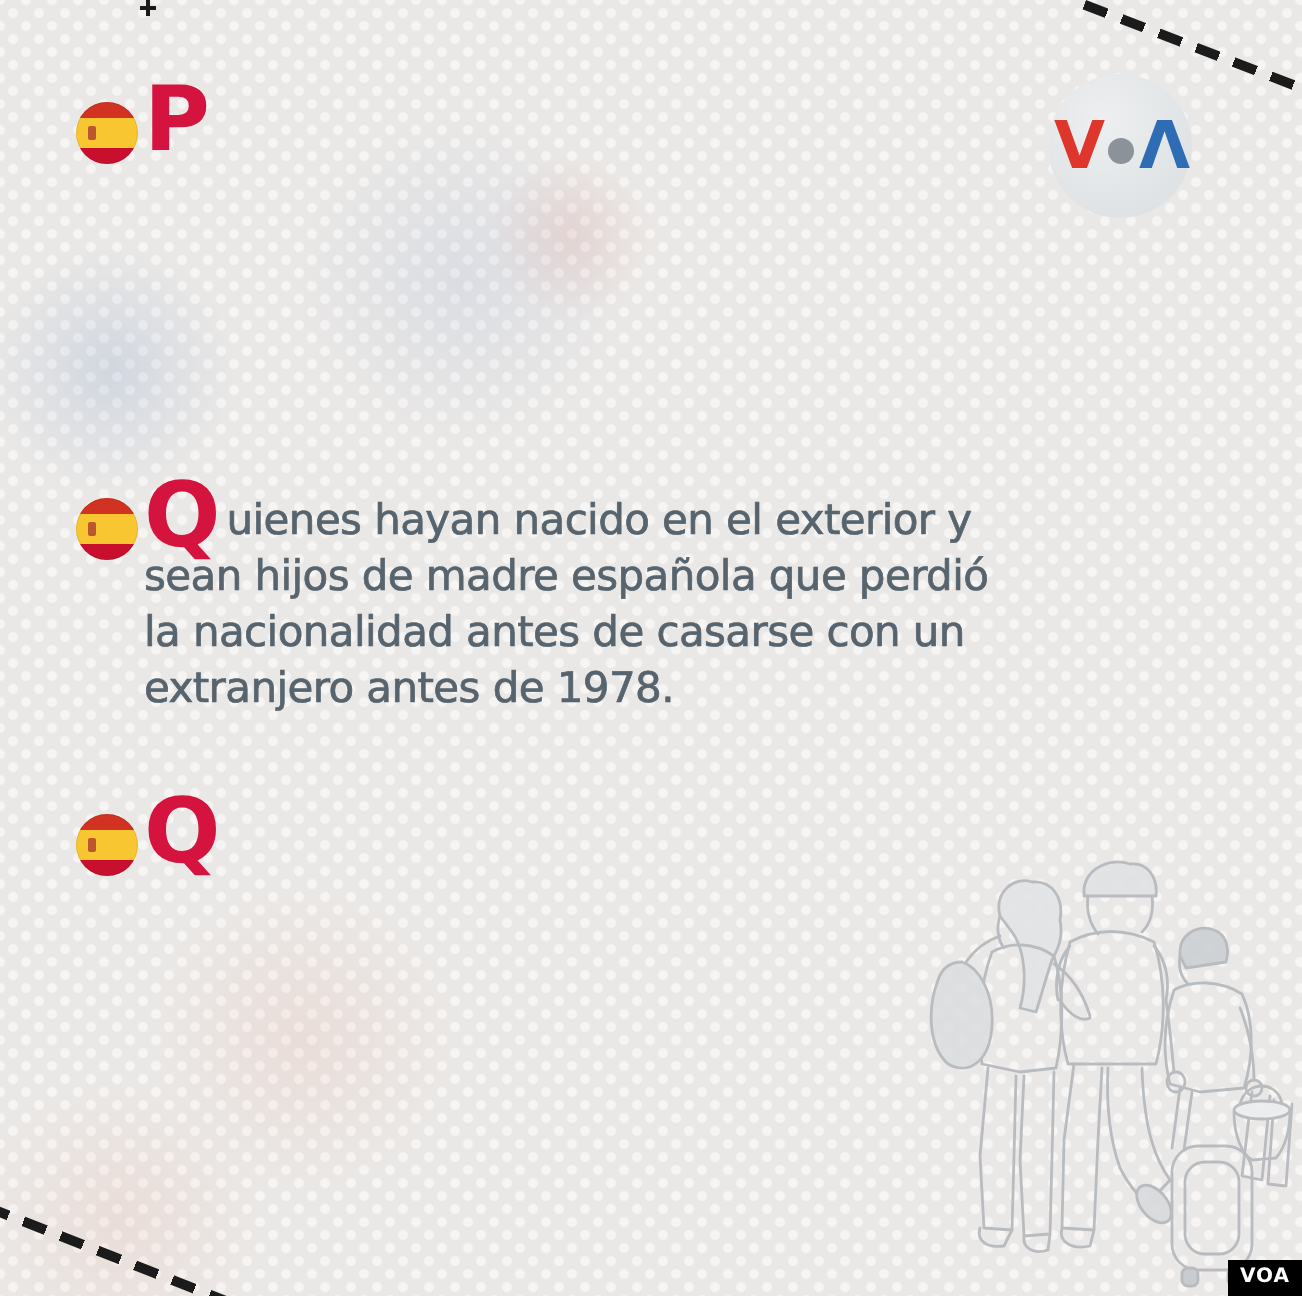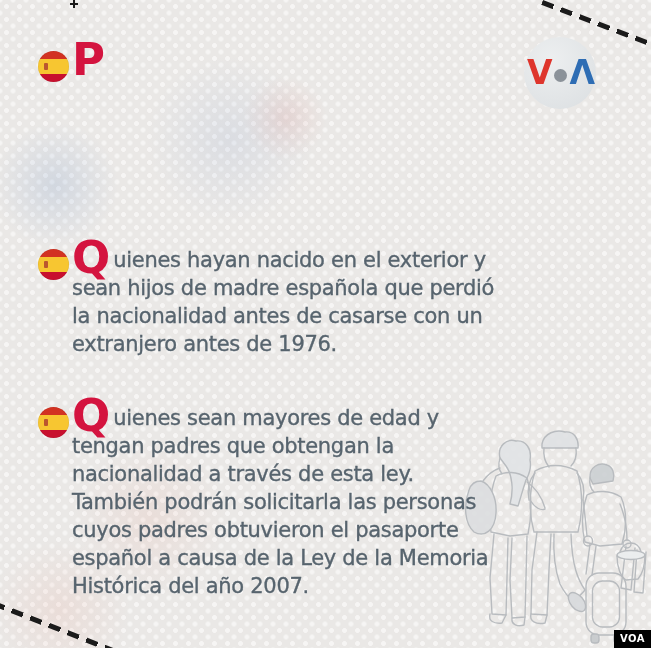--- a/index.html
+++ b/index.html
@@ -161,32 +161,26 @@
       <span class="dropcap">P</span>
     </div>
   </div>
 
   <div class="item item-2">
     <span class="flag"></span>
     <div class="para">
       <span class="dropcap">Q</span><span class="rest">uienes hayan nacido en el exterior y
 sean hijos de madre española que perdió
 la nacionalidad antes de casarse con un
-extranjero antes de 1976.</span>
+extranjero antes de 1978.</span>
     </div>
   </div>
 
   <div class="item item-3">
     <span class="flag"></span>
     <div class="para">
-      <span class="dropcap">Q</span><span class="rest">uienes sean mayores de edad y
-tengan padres que obtengan la
-nacionalidad a través de esta ley.
-También podrán solicitarla las personas
-cuyos padres obtuvieron el pasaporte
-español a causa de la Ley de la Memoria
-Histórica del año 2007.</span>
+      <span class="dropcap">Q</span>
     </div>
   </div>
 
   <div class="watermark">VOA</div>
 
 </div>
 
 </body></html>

